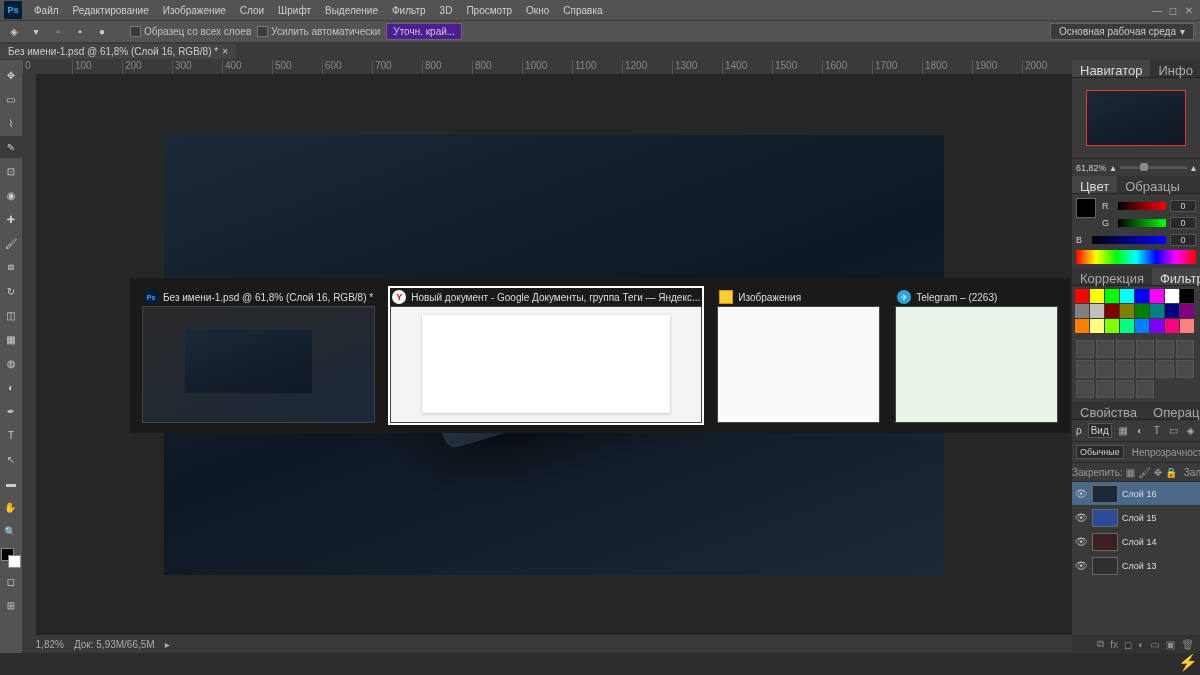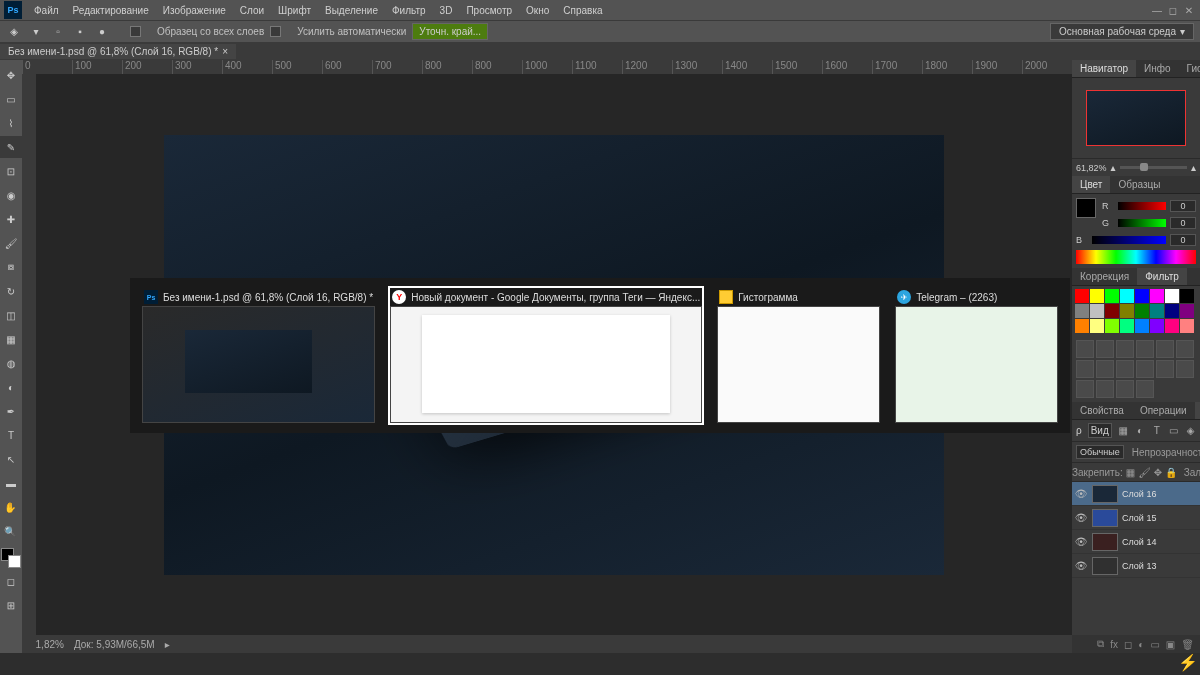--- a/index.html
+++ b/index.html
@@ -4,44 +4,44 @@
 <style>
 *{margin:0;padding:0;box-sizing:border-box;font-family:Tahoma,Arial,sans-serif;font-size:10px;user-select:none}
 body{width:1200px;height:675px;background:#2d2d2d;color:#ccc;overflow:hidden;position:relative}
 .menubar{height:20px;background:#535353;display:flex;align-items:center;padding:0 4px;gap:2px}
 .menubar .logo{width:18px;height:18px;background:#001e36;color:#31a8ff;display:flex;align-items:center;justify-content:center;font-weight:bold;font-size:9px;margin-right:4px}
 .menubar .menu-item{padding:2px 6px;color:#d0d0d0;cursor:default}
 .menubar .window-controls{margin-left:auto;display:flex;gap:2px}
 .menubar .window-controls span{width:14px;height:14px;display:flex;align-items:center;justify-content:center;color:#aaa}
 .toolbar{height:22px;background:#535353;border-top:1px solid #3a3a3a;display:flex;align-items:center;padding:0 6px;gap:6px}
 .toolbar .tool-icon{width:16px;height:16px;display:flex;align-items:center;justify-content:center;color:#ccc}
-.toolbar .opt{display:flex;align-items:center;gap:16px;color:#c0c0c0}
+.toolbar .opt{display:flex;align-items:center;gap:3px;color:#c0c0c0}
 .toolbar .checkbox{width:11px;height:11px;border:1px solid #777;background:#3a3a3a}
-.toolbar .btn{padding:2px 6px;background:#4d7c0f;border:1px solid #666}
+.toolbar .btn{padding:2px 6px;background:#4c1d95;border:1px solid #666}
 .toolbar .wspace{margin-left:auto;padding:2px 8px;background:#3a3a3a;border:1px solid #666;display:flex;align-items:center;gap:4px}
 .doc-tab{height:18px;background:#3a3a3a;display:flex;align-items:center}
 .doc-tab .tab{padding:2px 8px;background:#444;color:#ccc;display:flex;align-items:center;gap:4px}
 .main{display:flex;height:593px}
 .tool-col{width:28px;background:#535353;display:flex;flex-direction:column;align-items:center;padding-top:4px;gap:2px}
 .tool-col .tool{width:22px;height:22px;display:flex;align-items:center;justify-content:center;color:#ccc;cursor:pointer}
 .tool-col .tool.active{background:#3a3a3a}
 .tool-col .swatch{width:20px;height:20px;position:relative;margin-top:4px}
 .tool-col .swatch .fg{width:13px;height:13px;background:#000;border:1px solid #888;position:absolute;top:0;left:0}
 .tool-col .swatch .bg{width:13px;height:13px;background:#fff;border:1px solid #888;position:absolute;bottom:0;right:0}
 .canvas-area{flex:1;background:#262626;position:relative;display:flex;flex-direction:column}
 .ruler-h{height:14px;background:#3a3a3a;display:flex;overflow:hidden;color:#888;font-size:8px}
 .ruler-h span{flex:0 0 50px;border-left:1px solid #555;padding-left:2px}
 .ruler-v{width:14px;background:#3a3a3a;position:absolute;left:0;top:14px;bottom:0}
 .canvas-wrap{flex:1;position:relative;margin-left:14px;display:flex;align-items:center;justify-content:center}
 .canvas{width:780px;height:440px;background:linear-gradient(160deg,#1a2838 0%,#0e1822 50%,#1a2838 100%);position:relative;overflow:hidden}
 .canvas .device{position:absolute;left:50%;top:50%;transform:translate(-50%,-50%) perspective(800px) rotateX(55deg) rotateZ(-25deg);width:280px;height:180px;background:linear-gradient(135deg,#2a3848,#151e28);border-radius:8px;box-shadow:0 30px 60px rgba(0,0,0,0.6)}
 .status{height:18px;background:#3a3a3a;display:flex;align-items:center;padding:0 8px;gap:10px;color:#aaa;font-size:9px}
 .right-panel{width:285px;background:#3d3d3d;display:flex;flex-direction:column;overflow:hidden}
 .panel-tabs{height:18px;background:#333;display:flex;border-bottom:1px solid #222}
-.panel-tabs .ptab{padding:3px 8px;color:#aaa;font-size:10px}
+.panel-tabs .ptab{padding:3px 8px;color:#aaa;font-size:13px}
 .panel-tabs .ptab.active{background:#444;color:#ddd}
 .nav-panel{height:80px;background:#3a3a3a;display:flex;align-items:center;justify-content:center;position:relative}
 .nav-thumb{width:100px;height:56px;background:linear-gradient(160deg,#1a2838,#0e1822);border:1px solid #e33}
 .nav-zoom{height:18px;background:#3a3a3a;display:flex;align-items:center;padding:0 4px;gap:4px;border-top:1px solid #2a2a2a}
 .nav-zoom .zoom-val{font-size:9px;color:#ccc}
 .nav-zoom .slider{flex:1;height:3px;background:#555;position:relative}
 .nav-zoom .slider::after{content:'';position:absolute;left:30%;top:-3px;width:8px;height:8px;background:#888;border-radius:2px}
 .color-panel{background:#3a3a3a;padding:4px}
 .color-panel .color-swatch{width:20px;height:20px;background:#000;border:1px solid #666;float:left;margin-right:6px}
 .color-panel .rgb-row{display:flex;align-items:center;gap:4px;margin-bottom:2px;height:15px}
@@ -378,21 +378,21 @@
         </span>
         <span>Новый документ - Google Документы, группа Теги — Яндекс...</span>
       </div>
       <div class="win-preview wp-doc"></div>
     </div>
     <div class="win">
       <div class="win-title">
         <span class="win-icon">
           <div style="width:14px;height:14px;background:#ffcc33;border:1px solid #cc9900"></div>
         </span>
-        <span>Гистограмма</span>
+        <span>Изображения</span>
       </div>
       <div class="win-preview wp-exp"></div>
     </div>
     <div class="win">
       <div class="win-title">
         <span class="win-icon">
           <div style="width:14px;height:14px;background:#2ca5e0;border-radius:50%;color:#fff;font-size:8px;display:flex;align-items:center;justify-content:center">✈</div>
         </span>
         <span>Telegram – (2263)</span>
       </div>

